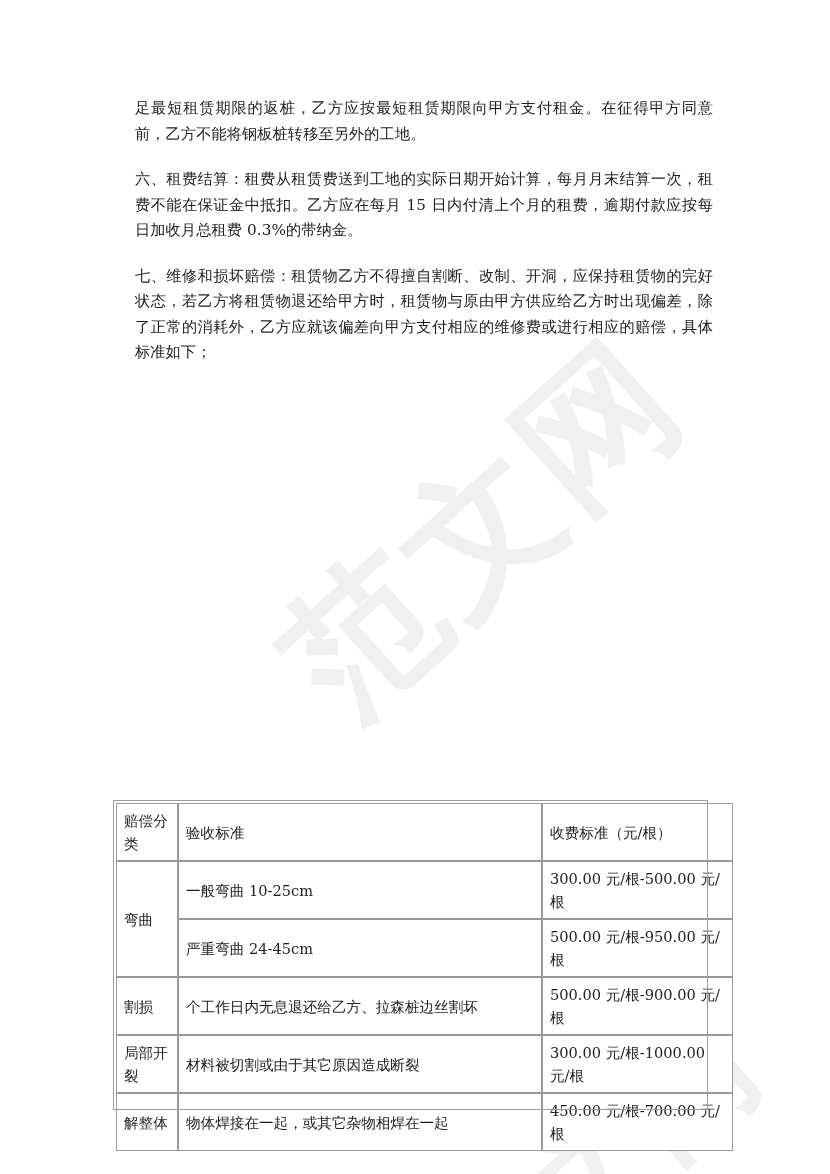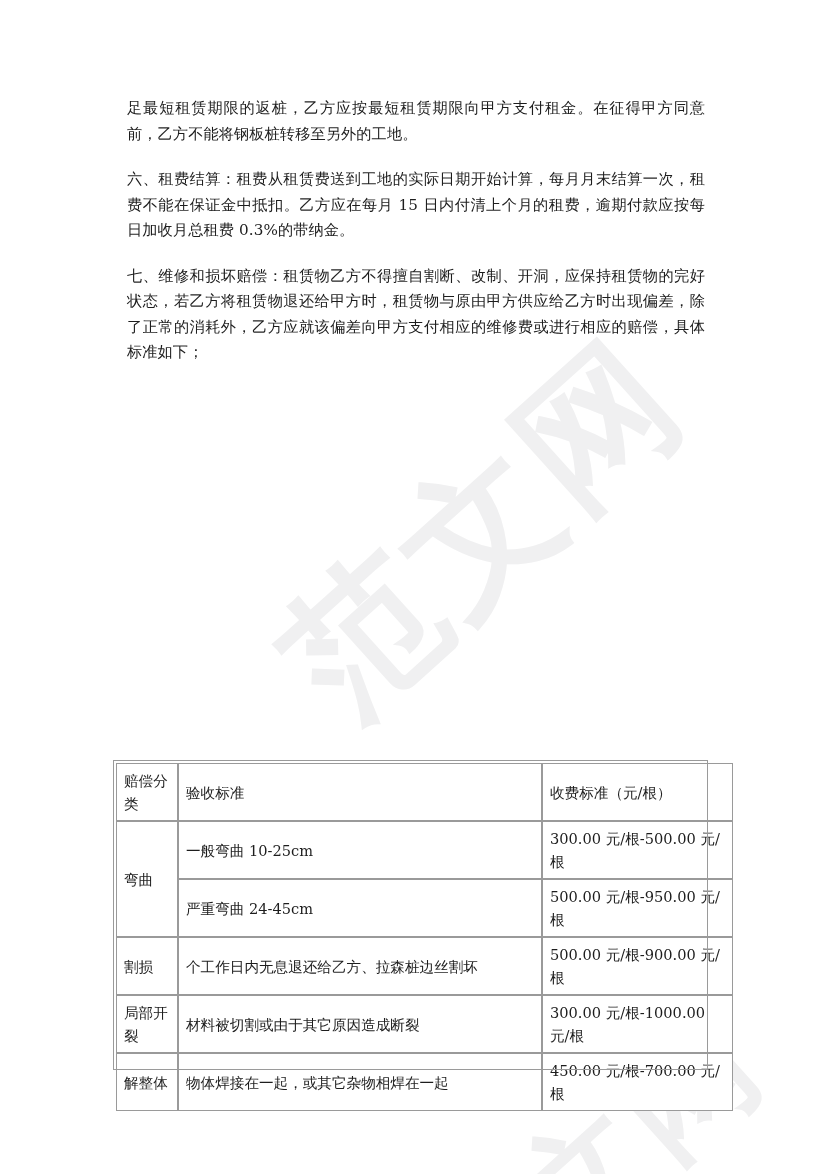--- a/index.html
+++ b/index.html
@@ -41,21 +41,21 @@
   .wm-2 {
     left: 385px;
     top: 1090px;
     font-size: 130px;
     transform: rotate(-42deg);
     letter-spacing: 6px;
   }
 
   .content {
     position: absolute;
-    left: 127px;
+    left: 135px;
     top: 96px;
     width: 578px;
     z-index: 2;
   }
 
   p.para {
     margin: 0 0 20px 0;
     font-size: 15.2px;
     line-height: 25.5px;
     color: #1d1d1d;
@@ -64,21 +64,21 @@
     letter-spacing: 0.1px;
     font-family: "DejaVu Serif", "Liberation Serif", serif;
     font-weight: 500;
   }
   p.para:last-of-type { margin-bottom: 0; }
 
   
   .table-wrap {
     position: absolute;
     left: 116px;
-    top: 763px;
+    top: 803px;
     width: 589px;
     z-index: 2;
   }
   table.comp-table {
     border-collapse: separate;
     border-spacing: 0;
     width: 589px;
     table-layout: fixed;
     background: #ffffff;
   }

